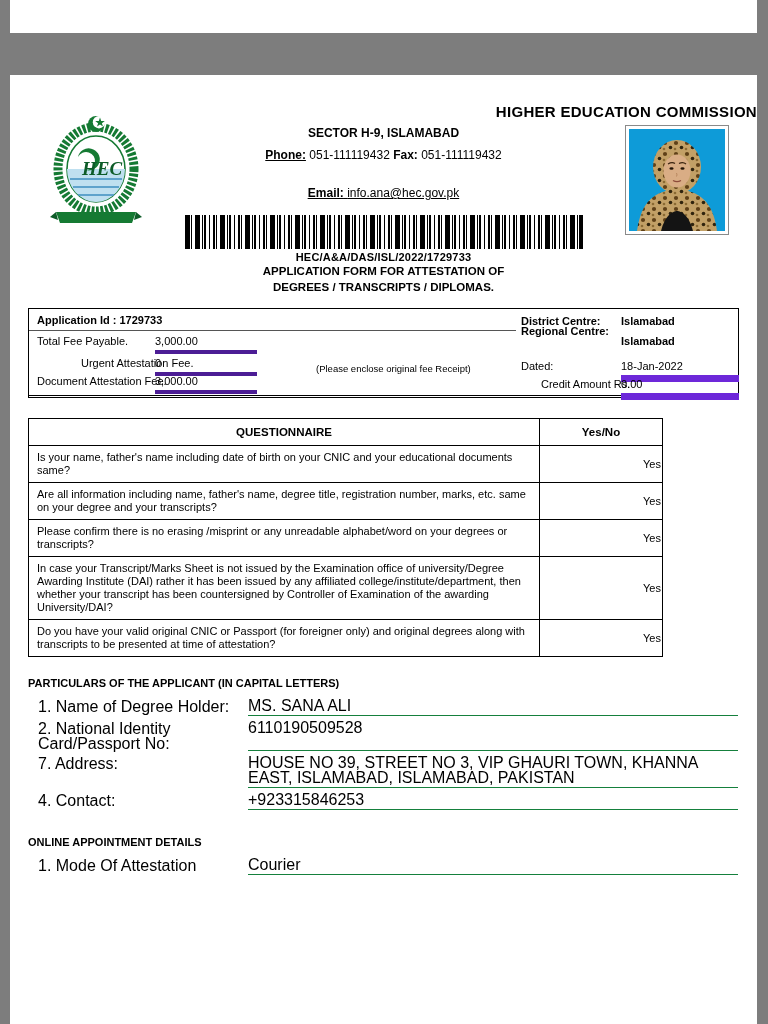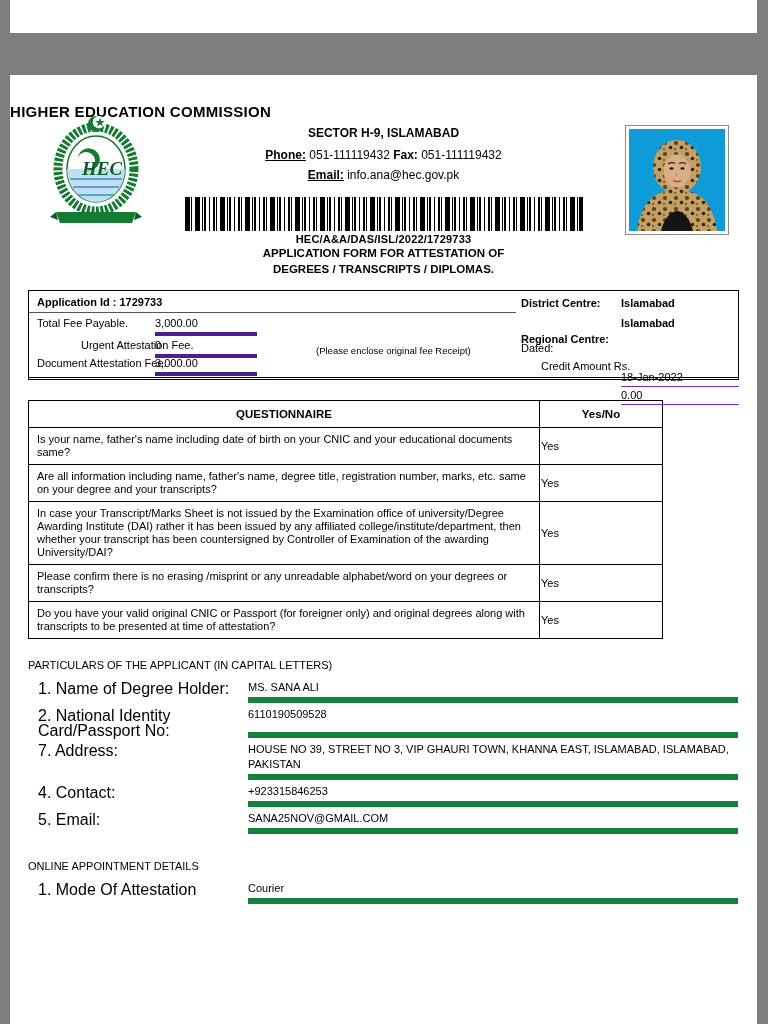--- a/index.html
+++ b/index.html
@@ -6,24 +6,24 @@
   body{
     width:768px;height:1024px;background:#7d7d7d;position:relative;overflow:hidden;
     font-family:"Liberation Sans",sans-serif;color:#000;
   }
   .prev-strip{position:absolute;top:0;left:10px;width:747px;height:33px;background:#ffffff;}
   .page{position:absolute;top:75px;left:10px;width:747px;height:949px;background:#ffffff;}
 
   
   .logo{position:absolute;left:38px;top:38px;width:96px;height:118px;}
   .photo{position:absolute;right:28px;top:50px;background:#fff;border:1px solid #8a8a8a;padding:3px;line-height:0;}
-  .org{text-align:left;padding-top:28px;font-size:15px;font-weight:bold;letter-spacing:.3px;}
+  .org{text-align:right;padding-top:28px;font-size:15px;font-weight:bold;letter-spacing:.3px;}
   .sector{text-align:center;margin-top:6px;font-size:12px;font-weight:bold;}
   .contact{text-align:center;margin-top:8px;font-size:12px;}
-  .contact.second{margin-top:6px;}
+  .contact.second{margin-top:24px;text-decoration:underline;}
   .lblu{font-weight:bold;text-decoration:underline;}
   .lblb{font-weight:bold;}
 
   
   .barcode{
     width:392px;height:34px;margin:15px auto 0;background-color:#fff;
     background-image:repeating-linear-gradient(90deg,
       #000 0 2px,#fff 2px 3px,#000 3px 4px,#fff 4px 7px,#000 7px 12px,#fff 12px 14px,
       #000 14px 15px,#fff 15px 16px,#000 16px 18px,#fff 18px 21px,#000 21px 22px,#fff 22px 25px);
     border-left:3px solid #000;border-right:3px solid #000;
@@ -31,37 +31,37 @@
   .barcode-text{text-align:center;font-weight:bold;font-size:11px;margin-top:2px;letter-spacing:.2px;}
   .form-title{text-align:center;font-weight:bold;font-size:11.5px;line-height:16px;}
 
   
   .app-box{position:relative;margin:13px 18px 0;height:86px;border:1px solid #000;border-bottom:3px double #000;font-size:11px;}
   .ab{position:absolute;white-space:nowrap;}
   .ab.b{font-weight:bold;}
   .title-rule{position:absolute;left:0;top:21px;width:487px;border-bottom:1px solid #555;}
   .fee-val{position:absolute;left:126px;width:102px;height:15px;border-bottom:4px solid #4c1d95;}
   .rt-val{position:absolute;left:592px;width:118px;height:15px;}
-  .rt-val.ul{border-bottom:1px solid #6d28d9;margin-top:29px;}
+  .rt-val.ul{border-bottom:7px solid #6d28d9;}
   .rt-val.b{font-weight:bold;}
   .note{position:absolute;left:287px;top:54px;font-size:9.5px;}
 
   
   .qtable{width:635px;margin:20px 18px 0;border-collapse:collapse;font-size:11px;}
   .qtable th,.qtable td{border:1px solid #000;vertical-align:middle;}
   .qtable th{font-size:11.5px;padding:7px 6px;font-weight:bold;}
   .qtable td.q{padding:5px 8px;line-height:13px;}
-  .qtable td.a{text-align:left;width:120px;}
-
-  
-  .section-title{margin:20px 0 0 18px;font-size:11px;font-weight:normal;}
+  .qtable td.a{text-align:right;width:120px;}
+
+  
+  .section-title{margin:20px 0 0 18px;font-size:11px;font-weight:bold;}
   .p-rows{margin:9px 0 0 28px;}
   .p-row{display:flex;margin-bottom:4px;}
   .p-label{width:210px;font-size:16px;line-height:15px;padding-top:1px;}
-  .p-value{width:490px;font-size:11px;line-height:15px;border-bottom:6px solid #15803d;padding-bottom:2px;}
+  .p-value{width:490px;font-size:16px;line-height:15px;border-bottom:1px solid #15803d;padding-bottom:2px;}
 </style>
 </head>
 <body>
 
 <div class="prev-strip"></div>
 
 <div class="page">
 
   <div class="logo">
     <svg width="96" height="118" viewBox="0 0 96 118">
@@ -129,21 +129,21 @@
     <div class="fee-val" style="top:26px;">3,000.00</div>
     <div class="ab" style="left:20px;top:48px;padding-left:32px;">Urgent Attestation Fee.</div>
     <div class="fee-val" style="top:48px;">0</div>
     <div class="ab" style="left:8px;top:66px;">Document Attestation Fee.</div>
     <div class="fee-val" style="top:66px;">3,000.00</div>
 
     <div class="note">(Please enclose original fee Receipt)</div>
 
     <div class="ab b" style="left:492px;top:6px;">District Centre:</div>
     <div class="rt-val b" style="top:6px;">Islamabad</div>
-    <div class="ab b" style="left:492px;top:42px;">Regional Centre:</div>
+    <div class="ab b" style="left:492px;top:16px;">Regional Centre:</div>
     <div class="rt-val b" style="top:26px;">Islamabad</div>
     <div class="ab" style="left:492px;top:51px;">Dated:</div>
     <div class="rt-val ul" style="top:51px;">18-Jan-2022</div>
     <div class="ab" style="left:512px;top:69px;">Credit Amount Rs.</div>
     <div class="rt-val ul" style="top:69px;">0.00</div>
   </div>
 
   <table class="qtable">
     <tbody>
         <tr>
@@ -152,25 +152,25 @@
     </tr>
     <tr>
       <td class="q">Is your name, father's name including date of birth on your CNIC and your educational documents same?</td>
       <td class="a">Yes</td>
     </tr>
     <tr>
       <td class="q">Are all information including name, father's name, degree title, registration number, marks, etc. same on your degree and your transcripts?</td>
       <td class="a">Yes</td>
     </tr>
     <tr>
+      <td class="q">Please confirm there is no erasing /misprint or any unreadable alphabet/word on your degrees or transcripts?</td>
+      <td class="a">Yes</td>
+    </tr>
+    <tr>
       <td class="q">In case your Transcript/Marks Sheet is not issued by the Examination office of university/Degree Awarding Institute (DAI) rather it has been issued by any affiliated college/institute/department, then whether your transcript has been countersigned by Controller of Examination of the awarding University/DAI?</td>
-      <td class="a">Yes</td>
-    </tr>
-    <tr>
-      <td class="q">Please confirm there is no erasing /misprint or any unreadable alphabet/word on your degrees or transcripts?</td>
       <td class="a">Yes</td>
     </tr>
     <tr>
       <td class="q">Do you have your valid original CNIC or Passport (for foreigner only) and original degrees along with transcripts to be presented at time of attestation?</td>
       <td class="a">Yes</td>
     </tr>
   </tbody>
     </table>
 
   <div class="section-title">PARTICULARS OF THE APPLICANT (IN CAPITAL LETTERS)</div>
@@ -184,24 +184,20 @@
       <div class="p-value">6110190509528</div>
     </div>
     <div class="p-row">
       <div class="p-label">7. Address:</div>
       <div class="p-value">HOUSE NO 39, STREET NO 3, VIP GHAURI TOWN, KHANNA EAST, ISLAMABAD, ISLAMABAD, PAKISTAN</div>
     </div>
     <div class="p-row">
       <div class="p-label">4. Contact:</div>
       <div class="p-value">+923315846253</div>
     </div>
-    <div class="p-row">
-      <div class="p-label">5. Email:</div>
-      <div class="p-value">SANA25NOV@GMAIL.COM</div>
-    </div>
   </div>
 
   <div class="section-title" style="margin-top:26px;">ONLINE APPOINTMENT DETAILS</div>
   <div class="p-rows">
     <div class="p-row">
       <div class="p-label">1. Mode Of Attestation</div>
       <div class="p-value">Courier</div>
     </div>
   </div>
 

